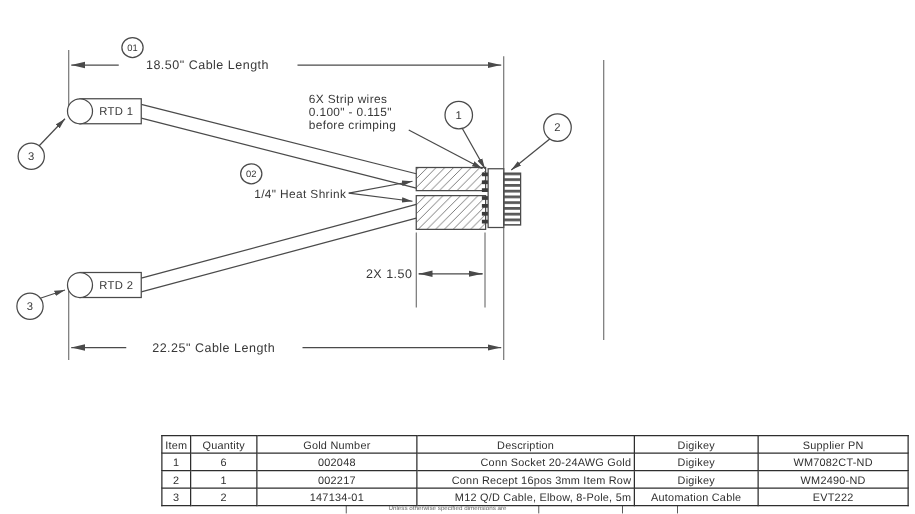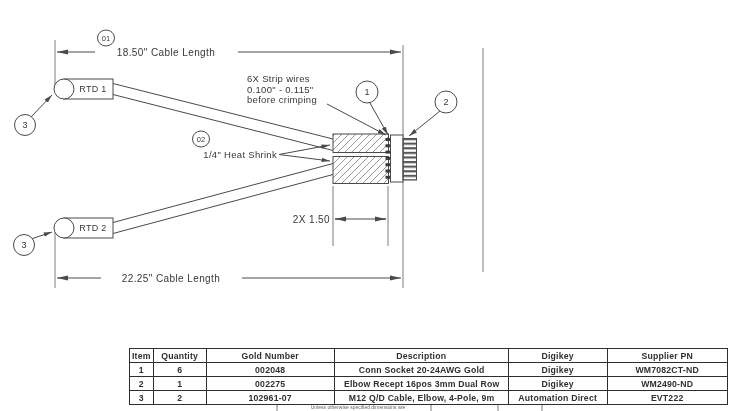--- a/index.html
+++ b/index.html
@@ -15,24 +15,24 @@
   .t-flag{font-size:7.5px;}
   .ln{stroke:#4a4a4a;stroke-width:1;fill:none;}
   .ln-thin{stroke:#5a5a5a;stroke-width:.8;fill:none;}
   .shape{stroke:#4a4a4a;stroke-width:1;fill:#ffffff;}
   .bom{
     position:absolute;left:129px;top:348px;border-collapse:collapse;
     table-layout:fixed;font-size:8.7px;color:#2f2f2f;letter-spacing:.2px;
   }
   .bom td,.bom th{
     border:1px solid #2e2e2e;padding:0 2px;text-align:center;
-    font-weight:bold;overflow:hidden;white-space:nowrap;height:13px;
+    font-weight:normal;overflow:hidden;white-space:nowrap;height:13px;
   }
   .bom tbody td{height:13px;}
-  .bom td.desc{text-align:center;padding-left:3px;}
+  .bom td.desc{text-align:right;padding-left:3px;}
   .footer-note{
     position:absolute;left:292px;top:404px;width:132px;height:7px;
     font-size:5px;color:#666;white-space:nowrap;overflow:hidden;
     text-align:center;transform:scaleY(.95);
   }
 </style>
 </head>
 <body>
 
 <div class="canvas">
@@ -183,31 +183,31 @@
         <td>1</td>
         <td>6</td>
         <td>002048</td>
         <td class="desc">Conn Socket 20-24AWG Gold</td>
         <td>Digikey</td>
         <td>WM7082CT-ND</td>
       </tr>
       <tr>
         <td>2</td>
         <td>1</td>
-        <td>002275</td>
-        <td class="desc">Elbow Recept 16pos 3mm Dual Row</td>
+        <td>002217</td>
+        <td class="desc">Conn Recept 16pos 3mm Item Row</td>
         <td>Digikey</td>
         <td>WM2490-ND</td>
       </tr>
       <tr>
         <td>3</td>
         <td>2</td>
-        <td>102961-07</td>
-        <td class="desc">M12 Q/D Cable, Elbow, 4-Pole, 9m</td>
-        <td>Automation Direct</td>
+        <td>147134-01</td>
+        <td class="desc">M12 Q/D Cable, Elbow, 8-Pole, 5m</td>
+        <td>Automation Cable</td>
         <td>EVT222</td>
       </tr>
     </tbody>
   </table>
 
   
   <div class="footer-note">Unless otherwise specified dimensions are</div>
 
 </div>
 

